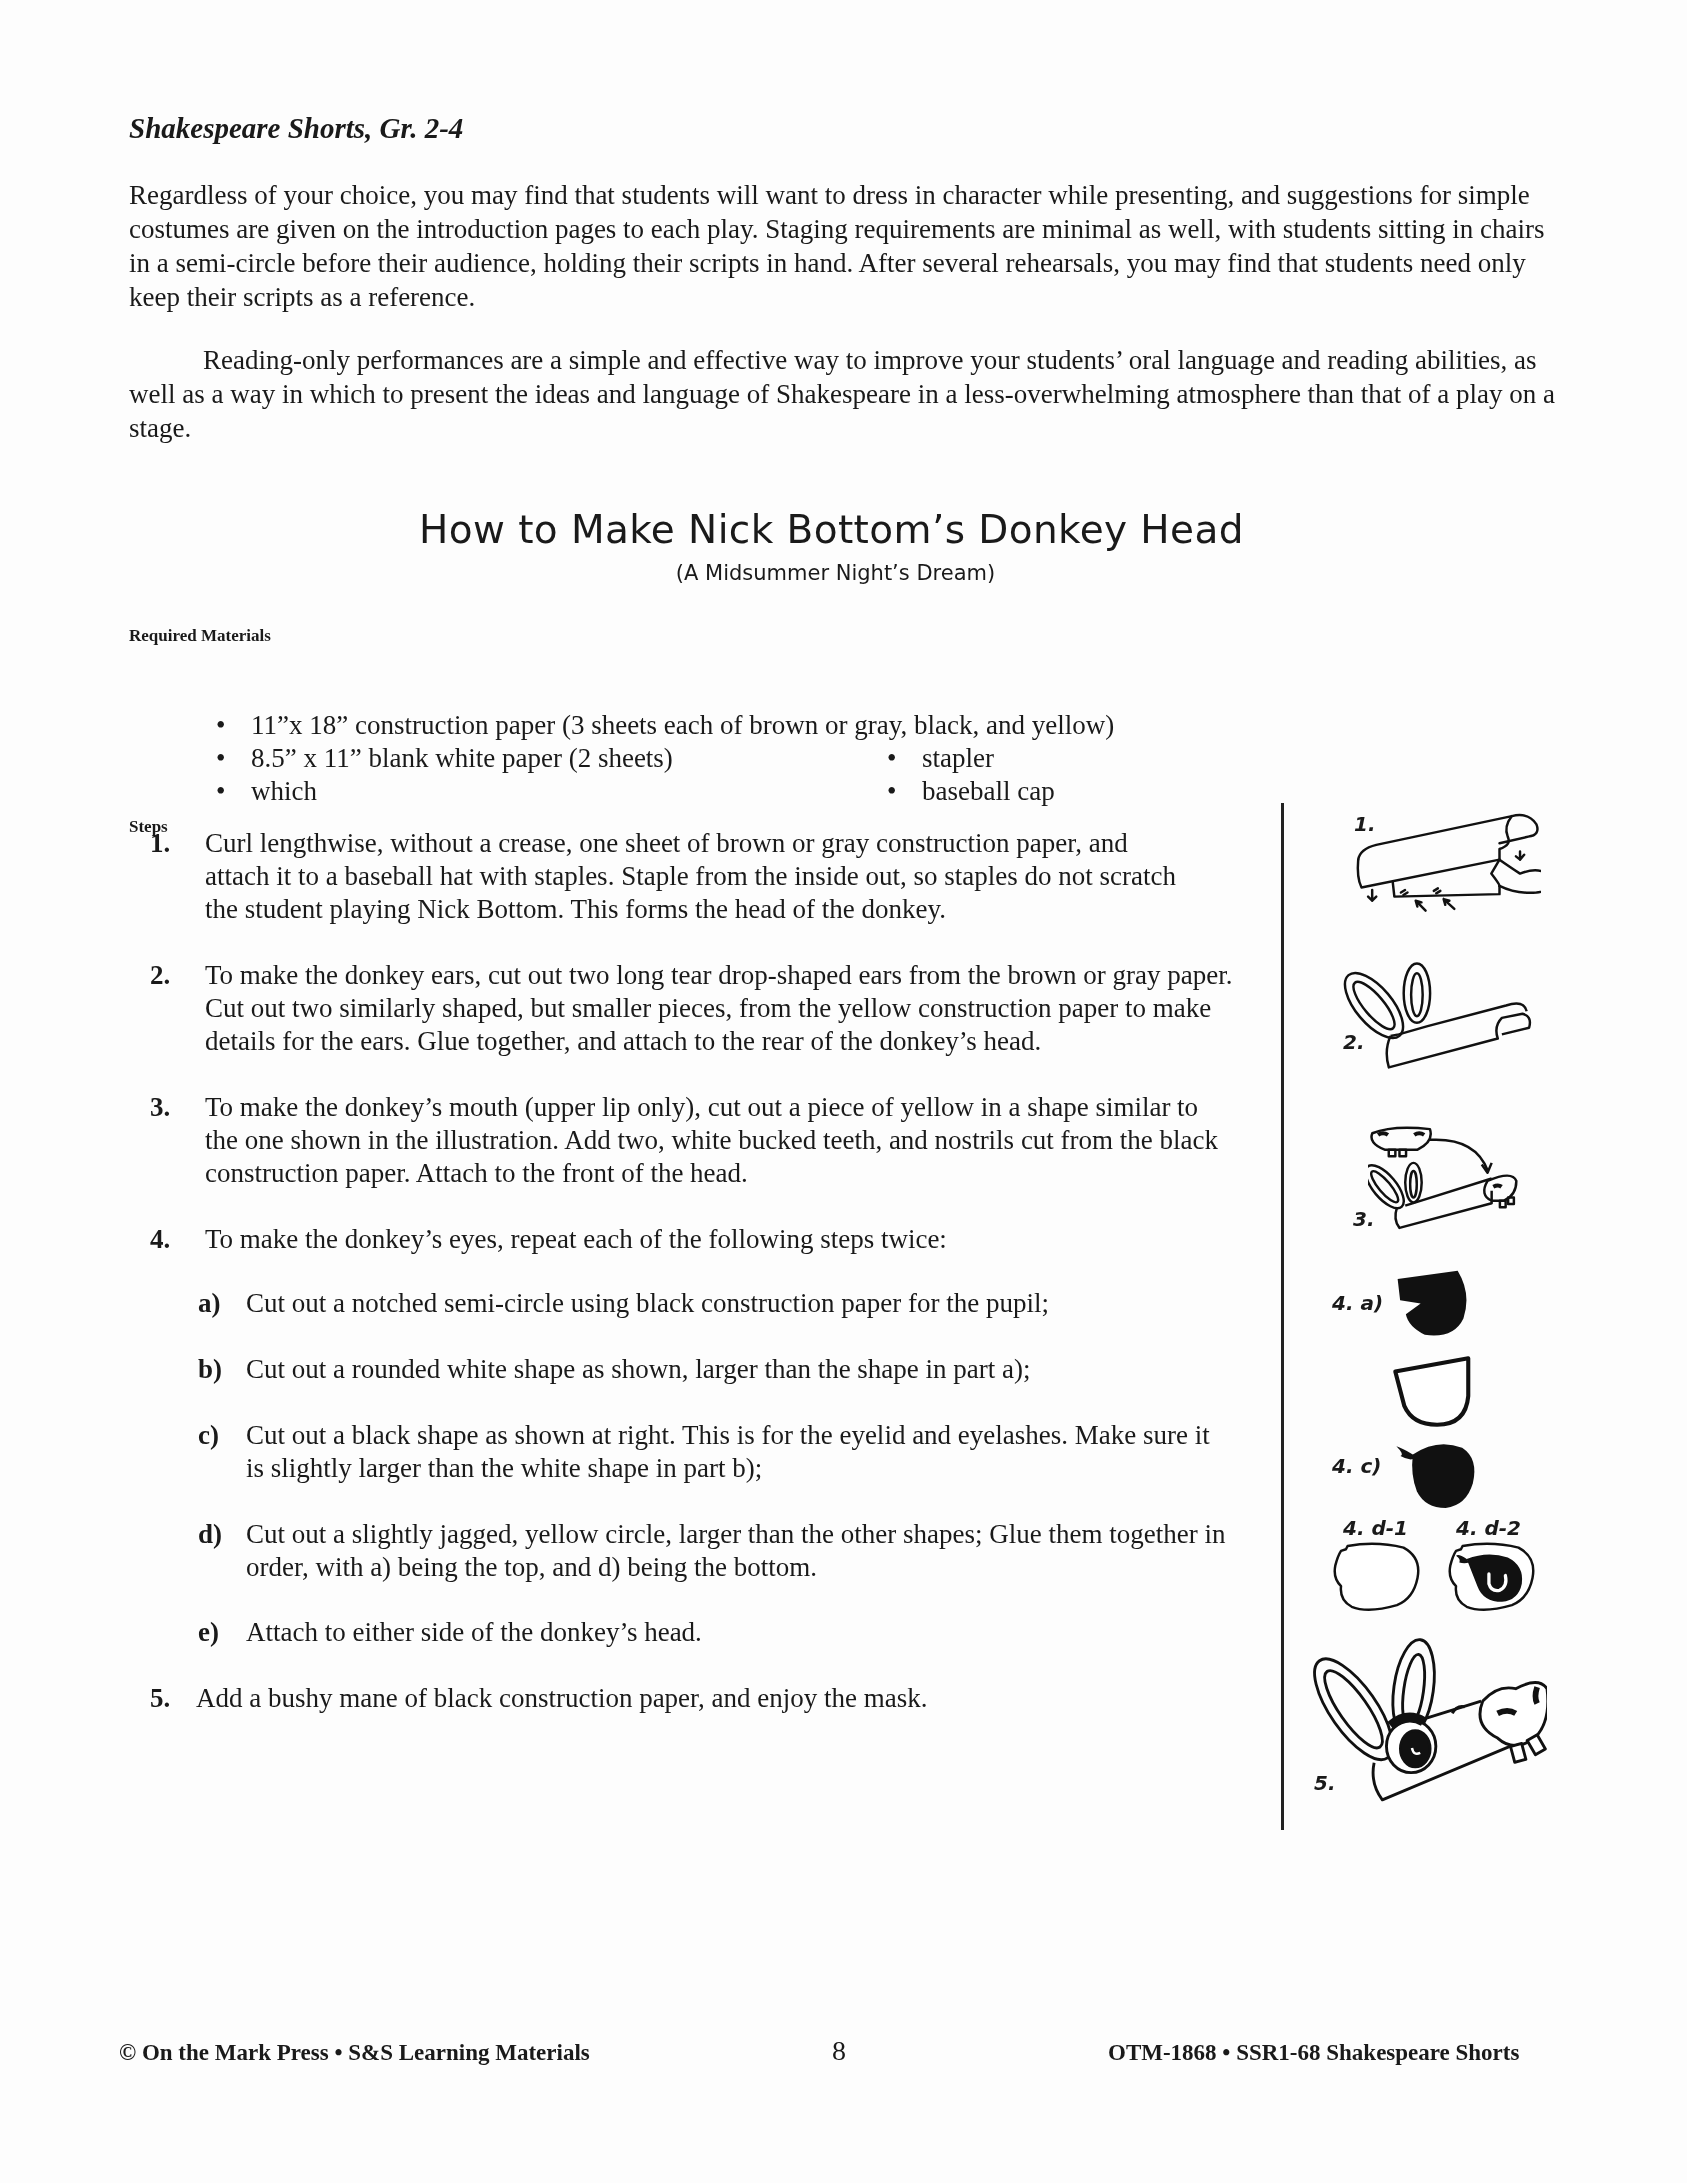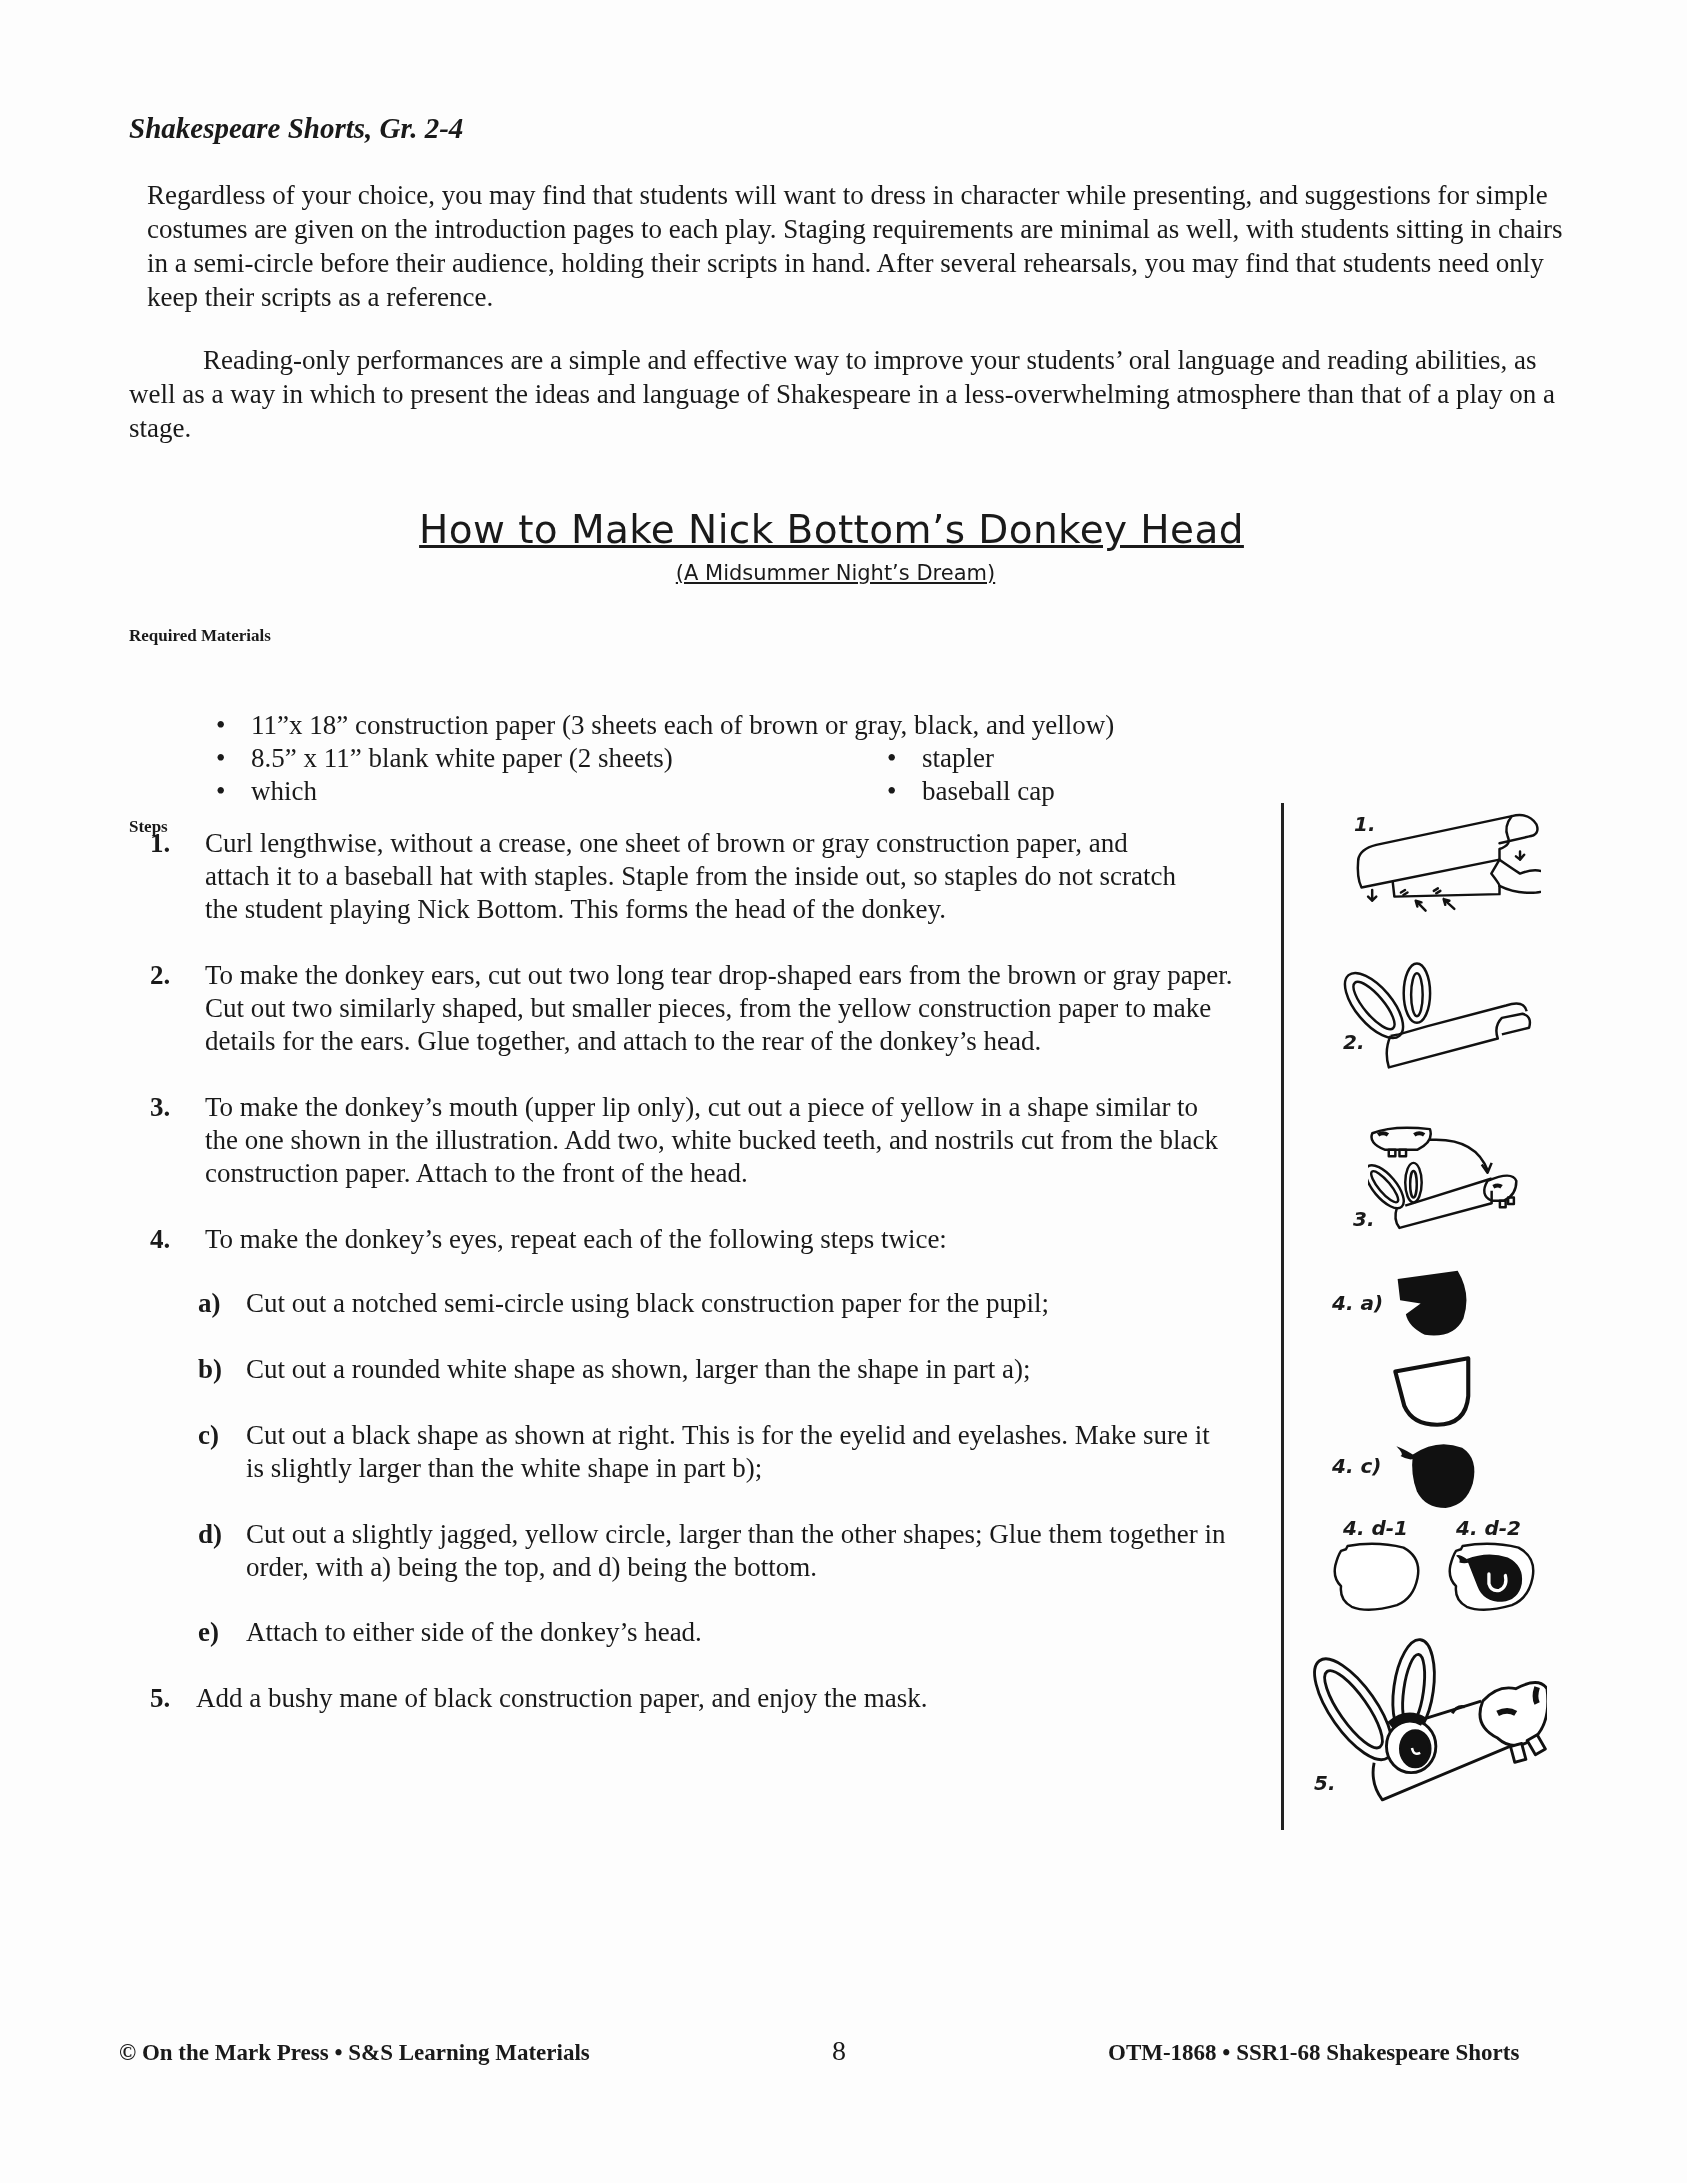--- a/index.html
+++ b/index.html
@@ -14,27 +14,26 @@
     }
     .page { position: absolute; inset: 0; }
     .header {
       position: absolute; left: 129px; top: 112px;
       font-size: 29px; font-style: italic; font-weight: bold;
     }
     .para {
       position: absolute; left: 129px; width: 1434px;
       font-size: 27px; line-height: 34px; margin: 0;
     }
-    .p1 { top: 178px; margin-left: 18px; }
+    .p1 { top: 178px; }
     .p2 { top: 343px; text-indent: 74px; }
     .title-block {
       position: absolute; left: 0; width: 1663px; top: 506px;
       text-align: center;
       font-family: "DejaVu Sans", sans-serif;
-      text-decoration: underline;
     }
     .title { font-size: 39px; letter-spacing: 0.4px; line-height: 48px; }
     .subtitle { font-size: 21px; line-height: 38px; margin-left: 8px; }
     .section-head {
       position: absolute; left: 129px; font-weight: bold; font-size: 17px;
     }
     .sh-materials { top: 626px; }
     .sh-steps { top: 793px; margin-top: 24px; }
     .mat {
       position: absolute; font-size: 27px; line-height: 33px; margin-top: 48px;

